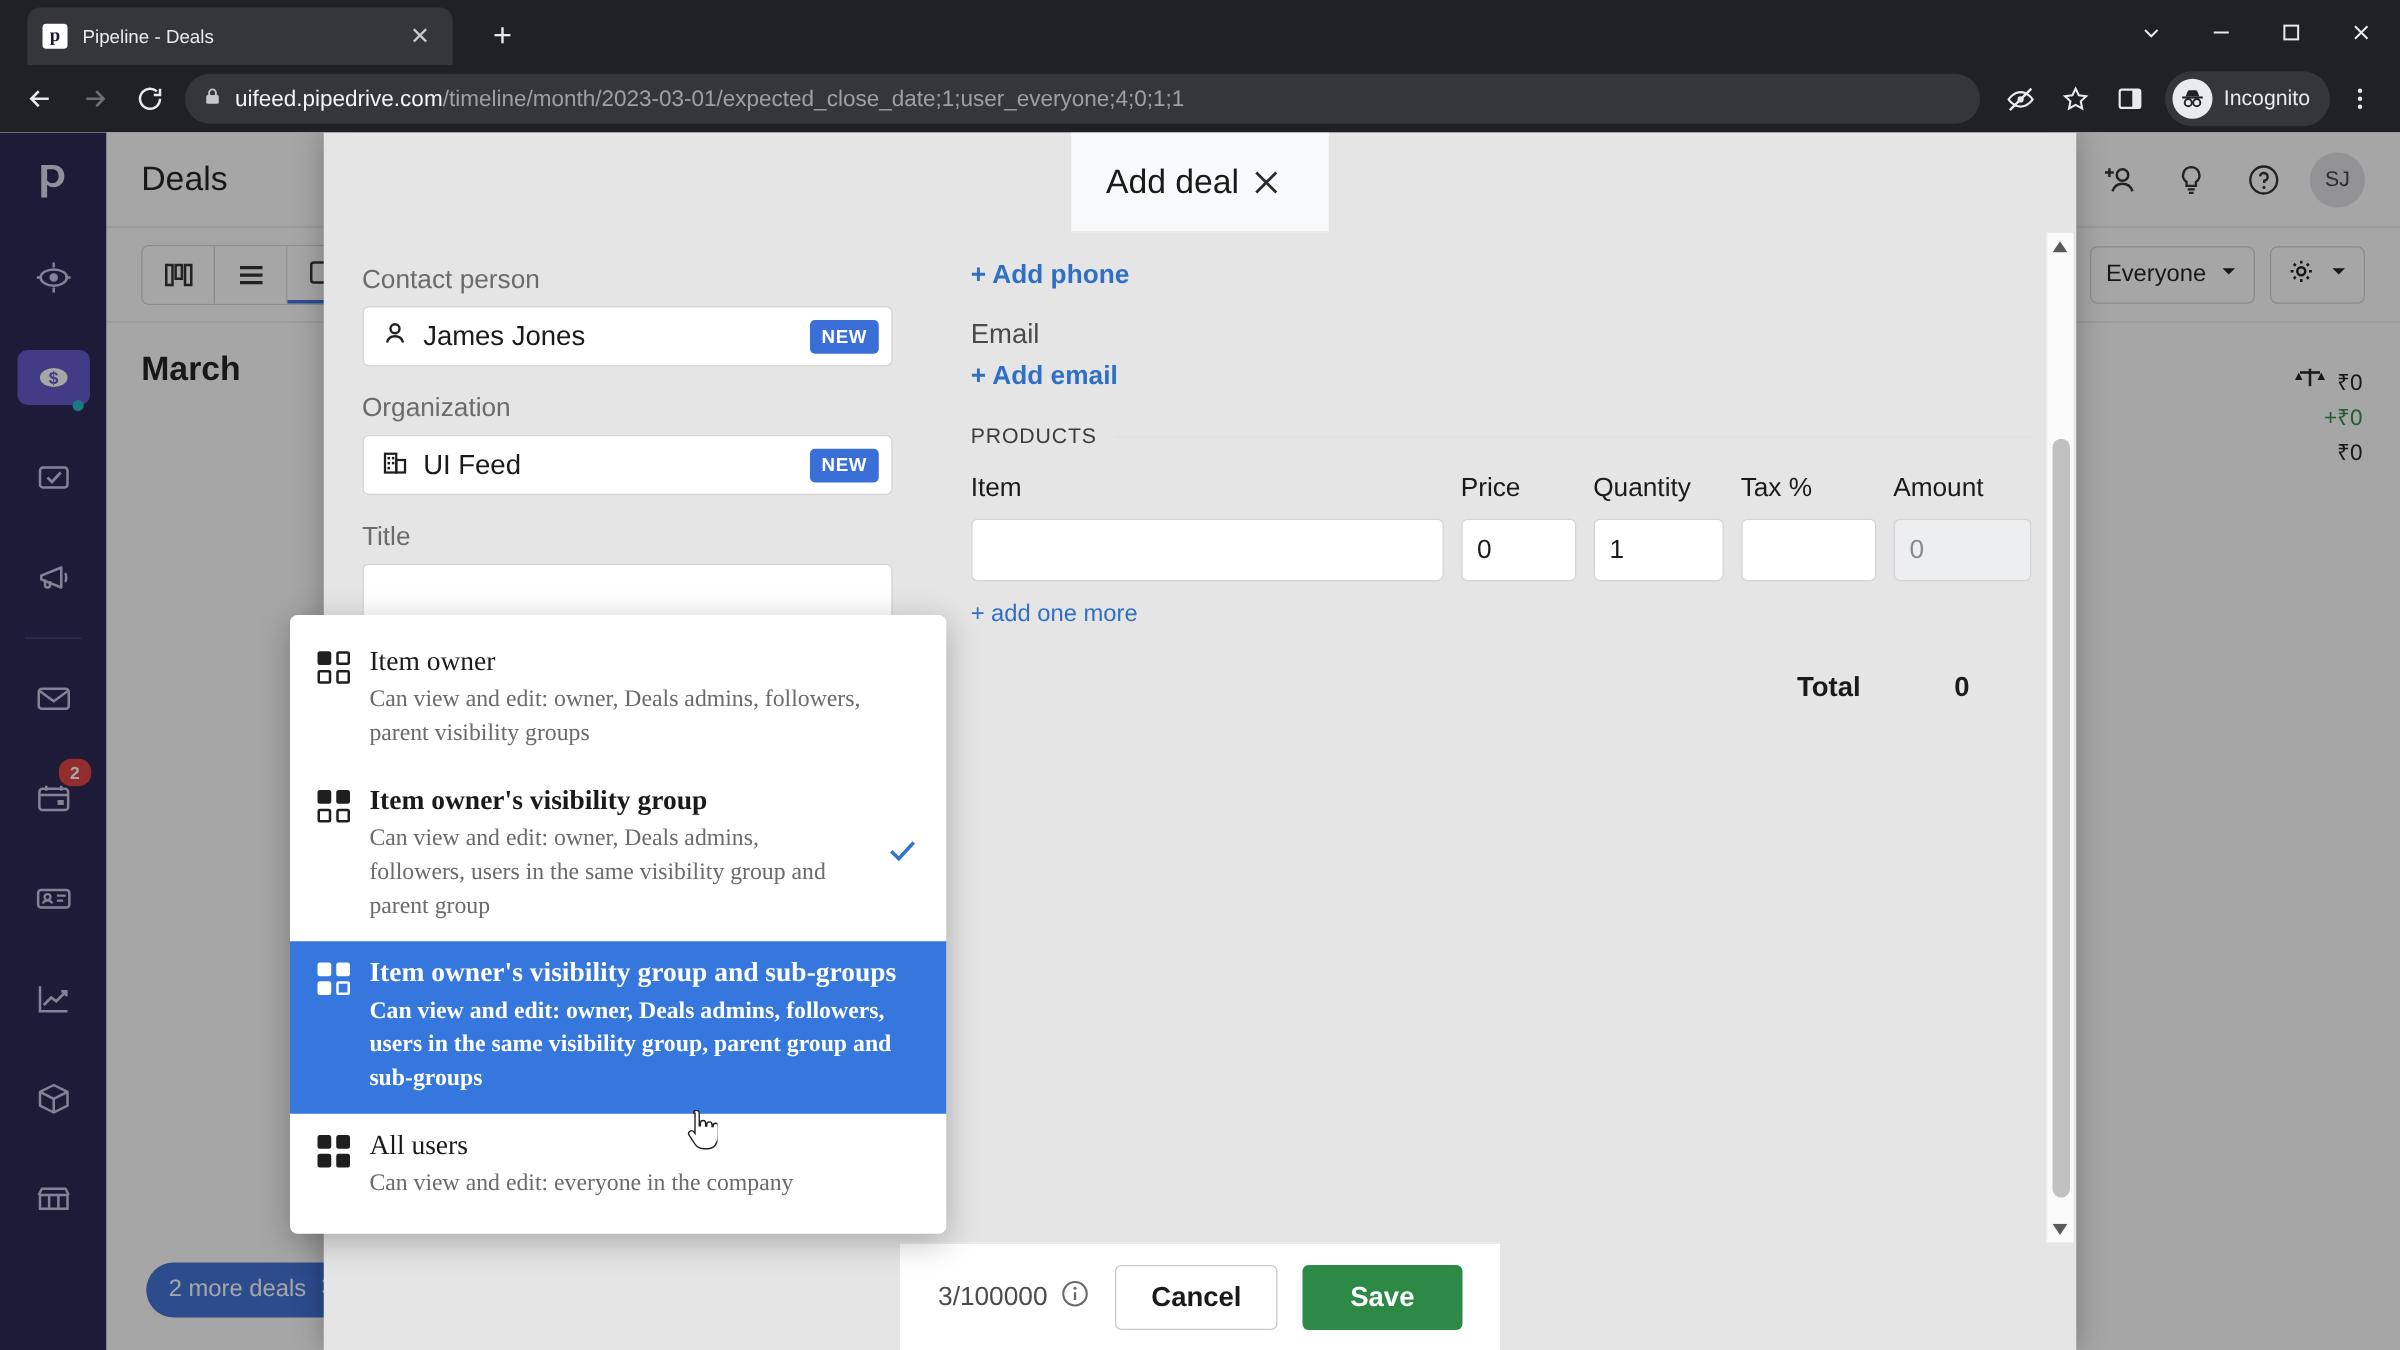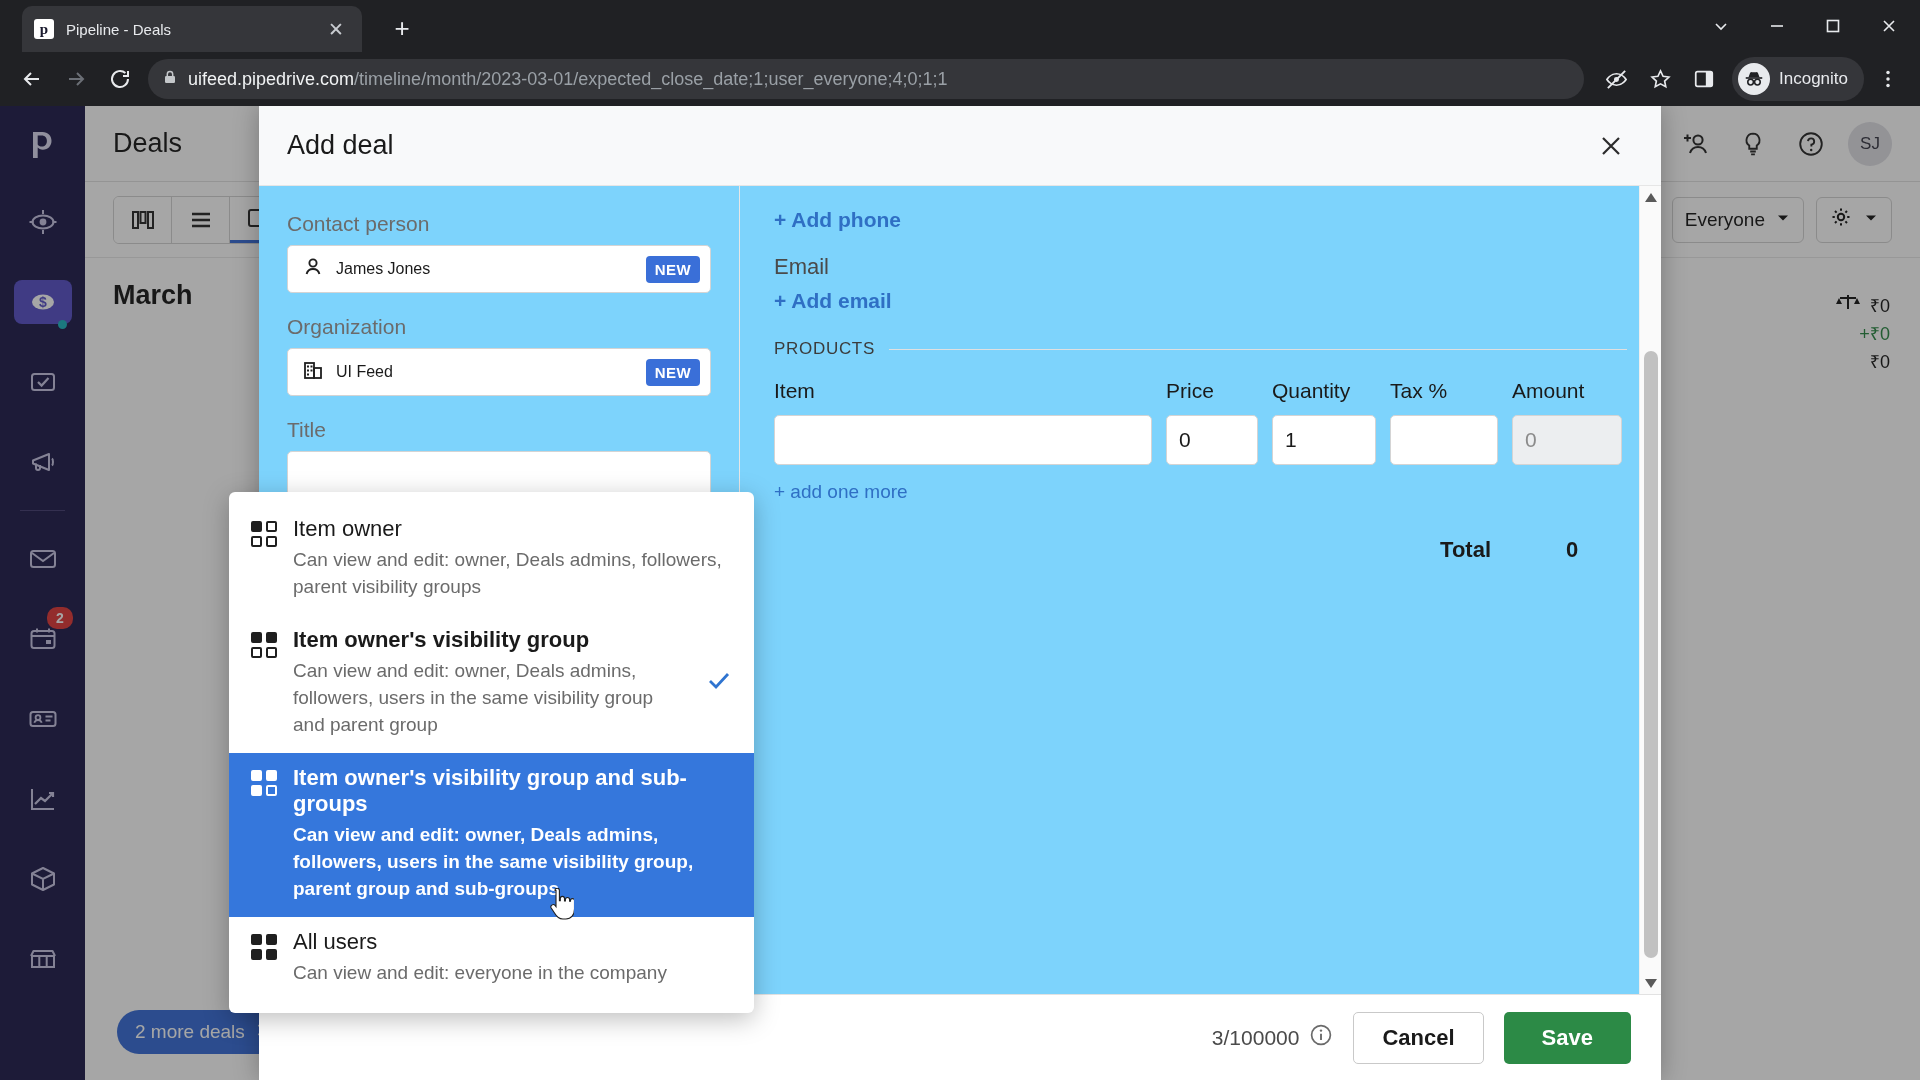--- a/index.html
+++ b/index.html
@@ -98,39 +98,40 @@
   #more-deals {
     position: absolute; left: 32px; bottom: 26px; height: 44px; background: #3a6fd8; color: #fff;
     border-radius: 22px; display: flex; align-items: center; gap: 8px; padding: 0 18px; font-size: 19px;
   }
   
   #scrim { position: absolute; inset: 0; background: rgba(20,20,20,0.38); z-index: 10; }
 
   
   #modal {
     position: absolute; left: 259px; top: 0; width: 1402px; bottom: 0;
-    background: #7dd3fc; z-index: 20; display: flex; flex-direction: column;
+    background: #e5e5e5; z-index: 20; display: flex; flex-direction: column;
     box-shadow: 0 0 24px rgba(0,0,0,.28);
+    align-items: center;
   }
   #modal-head { height: 80px; background: #f8f9fa; display: flex; align-items: center; padding: 0 28px; border-bottom: 1px solid #e6e6e6; flex: 0 0 auto; }
   #modal-head .mtitle { font-size: 27px; color: #1a1a1a; }
   #modal-head .sp { flex: 1; }
   #modal-close { width: 44px; height: 44px; display: flex; align-items: center; justify-content: center; color: #2b2b2b; font-size: 30px; }
 
   #modal-body { flex: 1; display: flex; min-height: 0; position: relative; }
   #col-left { width: 480px; padding: 26px 28px 0 28px; position: relative; }
   #col-divider { width: 1px; background: #e6e6e6; }
   #col-right { flex: 1; padding: 22px 34px 0 34px; position: relative; overflow: hidden; }
 
   .field-label { font-size: 21px; color: #6b6b6b; margin-bottom: 9px; }
   .field-box {
     height: 48px; border: 1px solid #d4d4d4; border-radius: 5px; background: #fff;
     display: flex; align-items: center; padding: 0 10px 0 14px; gap: 12px; margin-bottom: 22px;
   }
-  .field-box .val { font-size: 16px; color: #1a1a1a; flex: 1; }
+  .field-box .val { font-size: 22px; color: #1a1a1a; flex: 1; }
   .badge-new {
     background: #3a6fd8; color: #fff; font-size: 15px; font-weight: bold;
     border-radius: 4px; padding: 5px 9px; letter-spacing: .4px;
   }
   .field-input-blank { height: 48px; border: 1px solid #d4d4d4; border-radius: 5px; background: #fff; }
 
   #visibility-select {
     position: absolute; left: 28px; right: 28px; bottom: 40px; height: 54px;
     border: 1px solid #d4d4d4; border-radius: 5px; background: #fff;
     display: flex; align-items: center; gap: 14px; padding: 0 14px;
@@ -138,21 +139,21 @@
   #visibility-select .val { font-size: 22px; color: #1a1a1a; flex: 1; }
 
   
   #vis-dropdown {
     position: absolute; left: -30px; top: 306px; width: 525px;
     background: #fff; border-radius: 6px; box-shadow: 0 6px 26px rgba(0,0,0,.26);
     padding: 12px 0; z-index: 40;
   }
   .vis-opt { display: flex; gap: 16px; padding: 12px 22px 14px 22px; position: relative; }
   .vis-opt.highlight { background: #3577dc; }
-  .vis-opt .txt { flex: 1; min-width: 0; }
+  .vis-opt .txt { flex: 1; min-width: 0; font-family: Liberation Serif, serif; }
   .vis-opt .opt-title { font-size: 22px; color: #1a1a1a; margin-bottom: 5px; }
   .vis-opt.strong .opt-title { font-weight: bold; }
   .vis-opt .opt-desc { font-size: 19px; color: #6b6b6b; line-height: 1.42; }
   .vis-opt.highlight .opt-title, .vis-opt.highlight .opt-desc { color: #fff; font-weight: bold; }
   .vis-check { position: absolute; right: 22px; top: 50%; transform: translateY(-50%); color: #2f74d0; font-size: 26px; }
 
   
   .gicon { width: 26px; height: 26px; display: grid; grid-template-columns: 11px 11px; grid-template-rows: 11px 11px; gap: 4px; flex: 0 0 auto; margin-top: 5px; }
   .gicon span { border: 2px solid #1f1f1f; border-radius: 2px; }
   .gicon span.f { background: #1f1f1f; }

